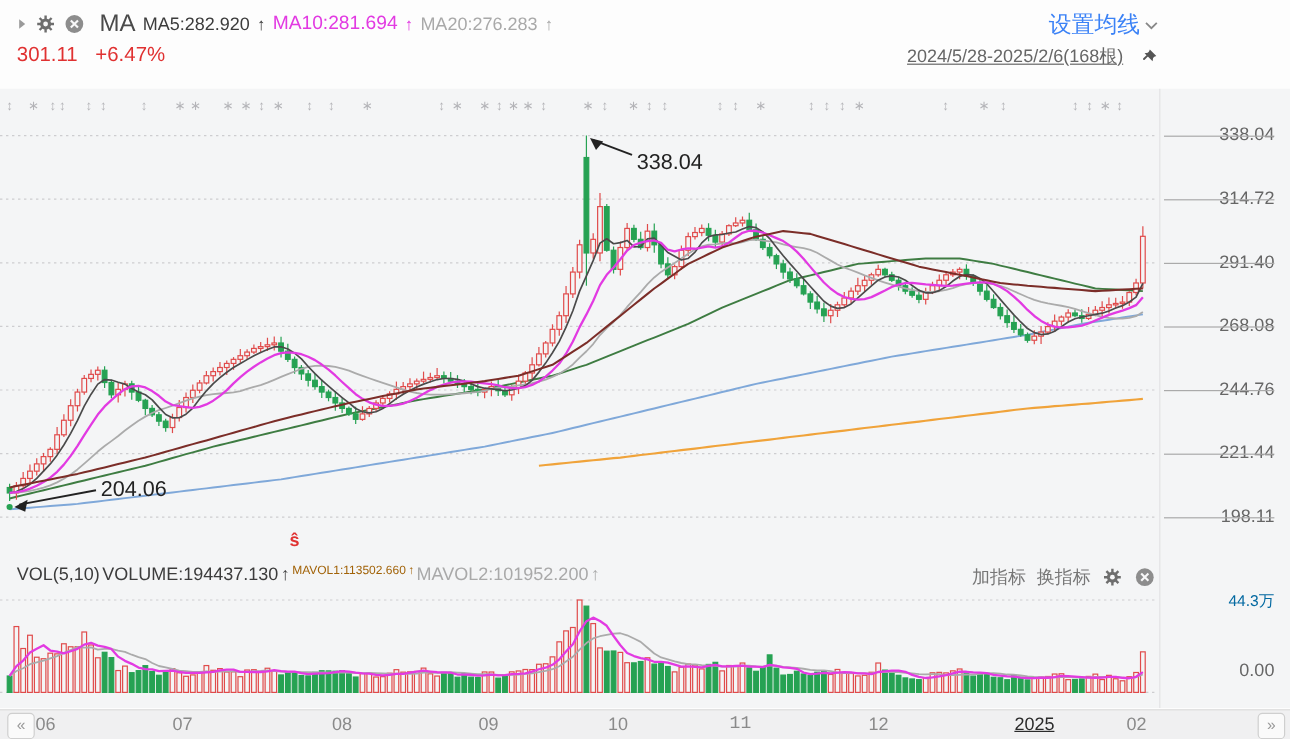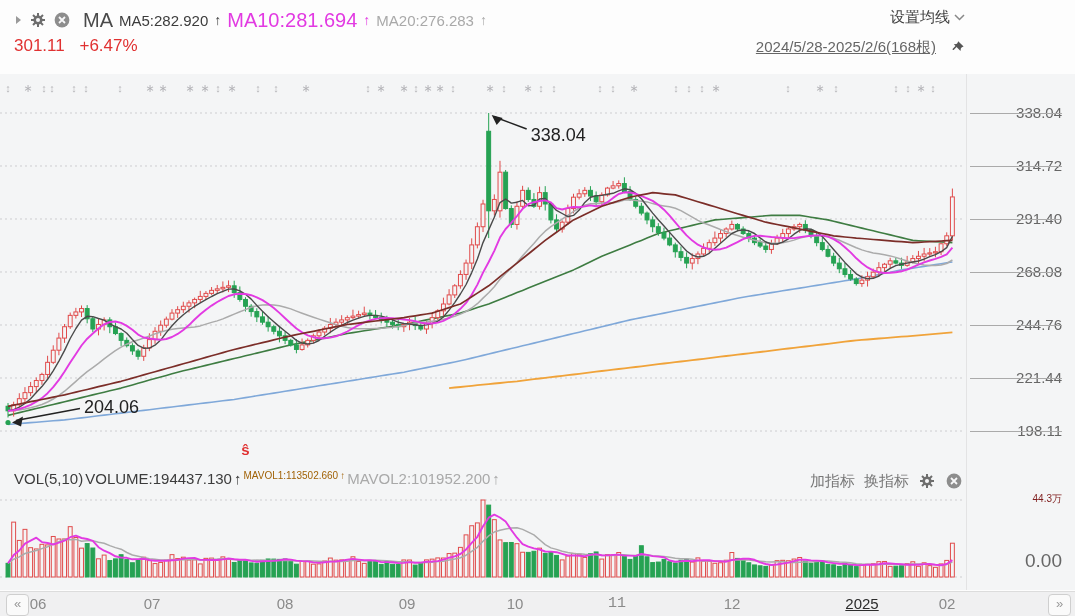--- a/index.html
+++ b/index.html
@@ -7,24 +7,24 @@
        font-family:"Liberation Sans","DejaVu Sans",sans-serif;overflow:hidden;
        -webkit-font-smoothing:antialiased;}
   .abs{position:absolute;}
   
   #hdr-row1{left:14px;top:8px;height:24px;display:flex;align-items:center;gap:6px;white-space:nowrap;}
   .title{font-size:16px;color:#1b1b1b;}
   .tri{width:0;height:0;border-left:5px solid #9a9a9a;border-top:4px solid transparent;border-bottom:4px solid transparent;margin:0 2px;}
   .iconbtn{width:18px;height:18px;display:inline-flex;align-items:center;justify-content:center;cursor:pointer;}
   .ma-lbl{font-size:20px;color:#4a4a4a;margin-left:6px;}
   .ma5{font-size:15px;color:#3c3c3c;}
-  .ma10{font-size:20px;color:#e23ae2;}
+  .ma10{font-size:16px;color:#e23ae2;}
   .ma20{font-size:15px;color:#a9a9a9;}
   .arr{font-size:14px;}
-  #ma-settings{right:110px;top:8px;font-size:15px;color:#404040;display:flex;align-items:center;gap:4px;cursor:pointer;}
+  #ma-settings{right:110px;top:8px;font-size:19px;color:#3b82f6;display:flex;align-items:center;gap:4px;cursor:pointer;}
   #price-row{left:14px;top:36px;font-size:17px;color:#e03131;}
   #range-row{right:110px;top:38px;display:flex;align-items:center;gap:14px;}
   #range-link{font-size:15px;color:#666;text-decoration:underline;cursor:pointer;}
   
   #zone{left:0;top:74px;width:1075px;height:516px;background:#f4f5f6;}
   #vline{left:966px;top:74px;width:1px;height:516px;background:#e3e3e4;}
   .pticks div{position:absolute;left:970px;width:92px;text-align:right;font-size:15px;color:#666;}
   .ptick-dash{position:absolute;left:966px;width:6px;height:1px;background:#aaa;}
   
   #vol-hdr{left:14px;top:470px;height:22px;display:flex;align-items:flex-start;gap:2px;white-space:nowrap;}
@@ -727,22 +727,22 @@
       <rect x="933.47" y="71.32069037109122" width="3.9" height="9.679309628908783" fill="#f4f5f6" stroke="#e04b4b" stroke-width="1"></rect>
       <rect x="939.125" y="67.92395204649418" width="3.9" height="13.076047953505821" fill="#f4f5f6" stroke="#e04b4b" stroke-width="1"></rect>
       <rect x="944.78" y="64.4030191216713" width="3.9" height="16.596980878328694" fill="#f4f5f6" stroke="#e04b4b" stroke-width="1"></rect>
       <rect x="950.435" y="47.21038374717833" width="3.9" height="33.78961625282167" fill="#f4f5f6" stroke="#e04b4b" stroke-width="1"></rect>
     </g>
     <polyline points="8.0,67.3 13.7,63.2 19.3,60.9 25.0,57.5 30.6,56.0 36.3,54.5 41.9,52.6 47.6,50.8 53.2,48.1 58.9,45.7 64.6,43.2 70.2,43.7 75.9,43.4 81.5,45.3 87.2,44.8 92.8,44.8 98.5,46.2 104.1,47.2 109.8,49.6 115.4,51.6 121.1,53.2 126.8,56.5 132.4,59.0 138.1,60.2 143.7,61.5 149.4,62.8 155.0,63.3 160.7,64.0 166.3,64.0 172.0,63.5 177.7,63.9 183.3,63.7 189.0,63.4 194.6,63.4 200.3,64.1 205.9,63.9 211.6,63.3 217.2,63.1 222.9,62.7 228.5,63.2 234.2,63.6 239.9,63.9 245.5,63.9 251.2,64.2 256.8,64.1 262.5,64.3 268.1,64.4 273.8,64.3 279.4,64.6 285.1,64.5 290.8,64.4 296.4,64.9 302.1,65.0 307.7,64.8 313.4,64.9 319.0,65.2 324.7,65.4 330.3,65.3 336.0,65.4 341.6,65.5 347.3,65.3 353.0,64.6 358.6,64.6 364.3,64.8 369.9,64.5 375.6,64.2 381.2,64.5 386.9,64.8 392.5,65.3 398.2,65.7 403.9,65.8 409.5,66.1 415.2,66.5 420.8,66.4 426.5,66.4 432.1,66.2 437.8,65.6 443.4,65.2 449.1,64.1 454.7,63.0 460.4,61.7 466.1,59.2 471.7,55.3 477.4,51.3 483.0,45.3 488.7,39.9 494.3,36.0 500.0,34.2 505.6,33.1 511.3,32.1 517.0,31.7 522.6,33.4 528.3,36.1 533.9,38.9 539.6,43.8 545.2,48.6 550.9,51.9 556.5,53.4 562.2,55.2 567.8,56.5 573.5,57.5 579.2,57.7 584.8,58.2 590.5,58.4 596.1,58.8 601.8,59.4 607.4,59.6 613.1,59.5 618.7,58.8 624.4,58.8 630.1,59.4 635.7,59.6 641.4,58.5 647.0,58.8 652.7,59.8 658.3,60.1 664.0,60.6 669.6,61.3 675.3,62.3 680.9,62.7 686.6,62.7 692.3,63.3 697.9,64.5 703.6,64.9 709.2,64.8 714.9,64.9 720.5,65.2 726.2,65.1 731.8,64.0 737.5,63.9 743.1,64.0 748.8,64.0 754.5,64.7 760.1,65.2 765.8,65.7 771.4,65.9 777.1,65.7 782.7,65.7 788.4,66.5 794.0,66.6 799.7,66.3 805.4,66.1 811.0,66.0 816.7,65.6 822.3,65.1 828.0,65.0 833.6,65.4 839.3,66.1 844.9,66.3 850.6,66.8 856.3,67.7 861.9,68.1 867.6,68.2 873.2,68.4 878.9,68.4 884.5,68.2 890.2,68.3 895.8,68.3 901.5,68.6 907.1,68.5 912.8,68.0 918.5,68.1 924.1,68.0 929.8,68.2 935.4,68.7 941.1,69.0 946.7,68.4 952.4,66.1" fill="none" stroke="#ababab" stroke-width="1.5" stroke-linejoin="round"></polyline>
     <polyline points="8.0,67.3 13.7,59.1 19.3,54.5 25.0,47.7 30.6,44.6 36.3,41.7 41.9,46.1 47.6,47.0 53.2,48.5 58.9,46.7 64.6,44.7 70.2,41.2 75.9,39.7 81.5,42.0 87.2,43.0 92.8,44.8 98.5,51.2 104.1,54.7 109.8,57.2 115.4,60.3 121.1,61.6 126.8,61.8 132.4,63.3 138.1,63.1 143.7,62.8 149.4,64.0 155.0,64.8 160.7,64.7 166.3,64.8 172.0,64.3 177.7,63.9 183.3,62.6 189.0,62.1 194.6,62.0 200.3,63.9 205.9,63.9 211.6,64.0 217.2,64.0 222.9,63.4 228.5,62.5 234.2,63.3 239.9,63.7 245.5,63.7 251.2,64.9 256.8,65.7 262.5,65.3 268.1,65.1 273.8,64.9 279.4,64.2 285.1,63.3 290.8,63.6 296.4,64.6 302.1,65.1 307.7,65.4 313.4,66.4 319.0,66.9 324.7,66.3 330.3,65.6 336.0,65.5 341.6,64.6 347.3,63.7 353.0,62.9 358.6,63.6 364.3,64.2 369.9,64.3 375.6,64.6 381.2,66.1 386.9,66.1 392.5,66.3 398.2,67.1 403.9,66.9 409.5,66.1 415.2,66.8 420.8,66.6 426.5,65.7 432.1,65.5 437.8,65.1 443.4,63.7 449.1,61.7 454.7,60.4 460.4,58.0 466.1,53.4 471.7,46.9 477.4,40.8 483.0,30.2 488.7,21.7 494.3,18.7 500.0,21.5 505.6,25.5 511.3,34.0 517.0,41.7 522.6,48.2 528.3,50.7 533.9,52.4 539.6,53.5 545.2,55.5 550.9,55.6 556.5,56.2 562.2,57.9 567.8,59.5 573.5,59.4 579.2,59.8 584.8,60.2 590.5,58.9 596.1,58.1 601.8,59.3 607.4,59.4 613.1,58.9 618.7,58.6 624.4,59.6 630.1,59.6 635.7,59.9 641.4,58.0 647.0,58.9 652.7,60.1 658.3,60.6 664.0,61.3 669.6,64.5 675.3,65.7 680.9,65.3 686.6,64.7 692.3,65.2 697.9,64.5 703.6,64.1 709.2,64.3 714.9,65.1 720.5,65.2 726.2,65.7 731.8,64.0 737.5,63.4 743.1,62.8 748.8,62.8 754.5,63.8 760.1,66.4 765.8,68.0 771.4,69.0 777.1,68.5 782.7,67.6 788.4,66.6 794.0,65.1 799.7,63.7 805.4,63.8 811.0,64.4 816.7,64.6 822.3,65.0 828.0,66.4 833.6,67.1 839.3,67.7 844.9,67.9 850.6,68.6 856.3,69.0 861.9,69.1 867.6,68.7 873.2,68.8 878.9,68.3 884.5,67.3 890.2,67.5 895.8,67.9 901.5,68.3 907.1,68.7 912.8,68.8 918.5,68.7 924.1,68.1 929.8,68.0 935.4,68.8 941.1,69.2 946.7,68.0 952.4,64.1" fill="none" stroke="#e23ae2" stroke-width="1.9" stroke-linejoin="round"></polyline>
   </svg>
 
 <div id="vol-labels">
-    <div class="abs" style="left: 970px; width: 92px; text-align: right; font-size: 10px; color: #7f1d1d; top: 492px;">44.3万</div>
-    <div class="abs" style="left: 970px; width: 92px; text-align: right; font-size: 19px; color: rgb(102, 102, 102); top: 550px;">0.00</div>
+    <div class="abs" style="left: 970px; width: 92px; text-align: right; font-size: 13px; color: #0369a1; top: 492px;">44.3万</div>
+    <div class="abs" style="left: 970px; width: 92px; text-align: right; font-size: 15px; color: rgb(102, 102, 102); top: 550px;">0.00</div>
   </div>
 
 <div class="abs" id="xaxis">
   <div class="navbtn" style="left:6px;">«</div>
   <div class="navbtn" style="left:1048px;">»</div>
 <div class="mon" style="left: 38px;">06</div>
     <div class="mon" style="left: 152px;">07</div>
     <div class="mon" style="left: 285px;">08</div>
     <div class="mon" style="left: 407px;">09</div>
     <div class="mon" style="left: 515px;">10</div>

